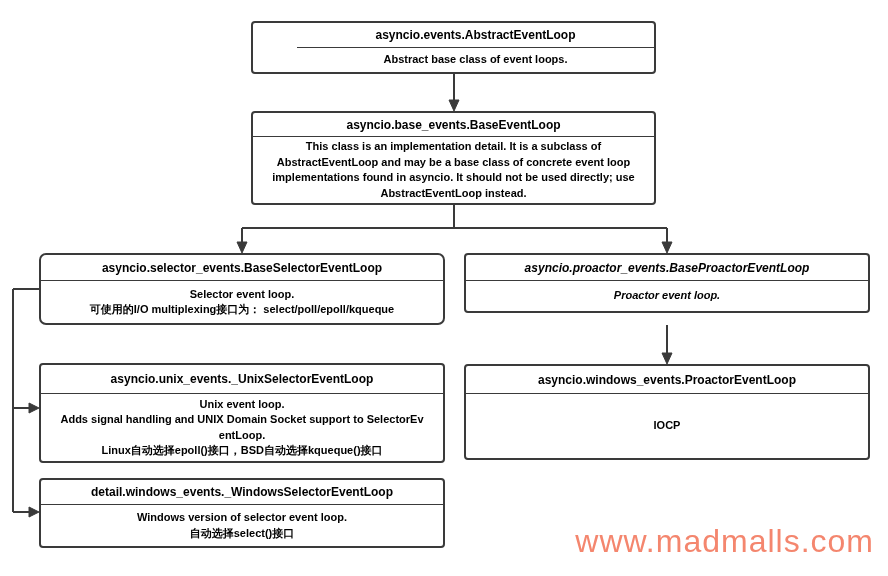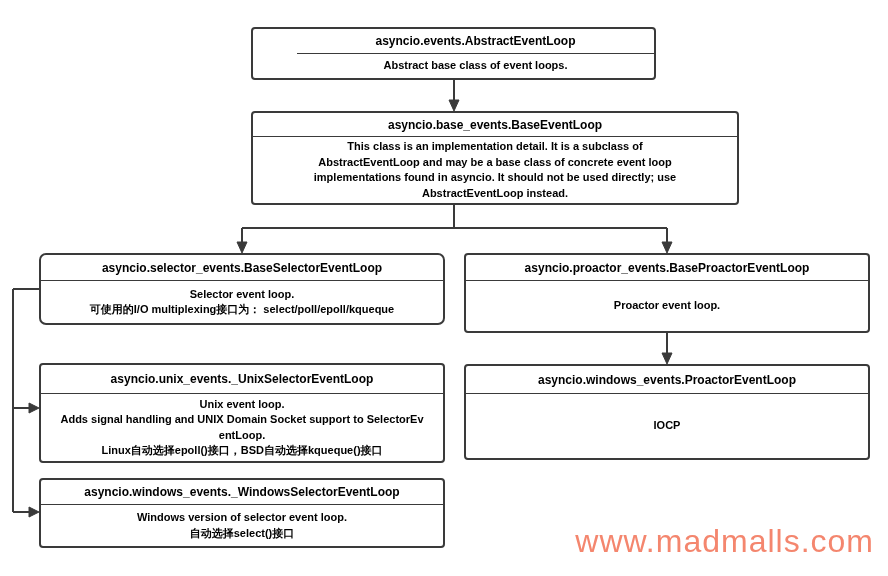--- a/index.html
+++ b/index.html
@@ -84,58 +84,58 @@
     <g>
       <path d="M39 289 H13"></path>
       <path d="M13 289 V512"></path>
       <path d="M13 408 H29"></path>
       <polygon points="29,403 29,413 39,408"></polygon>
       <path d="M13 512 H29"></path>
       <polygon points="29,507 29,517 39,512"></polygon>
     </g>
   </svg>
 
-  <div class="node" style="left:251px; top:27px; width:405px; height:53px;padding-left:44px;">
+  <div class="node" style="left:251px; top:21px; width:405px; height:53px;padding-left:44px;">
     <div class="node-title" style="height:25px;">asyncio.events.AbstractEventLoop</div>
     <div class="node-desc">Abstract base class of event loops.</div>
   </div>
 
-  <div class="node" style="left:251px; top:111px; width:488px; height:94px;">
+  <div class="node" style="left:251px; top:111px; width:405px; height:94px;">
     <div class="node-title" style="height:24px;">asyncio.base_events.BaseEventLoop</div>
     <div class="node-desc">This class is an implementation detail. It is a subclass of
 AbstractEventLoop and may be a base class of concrete event loop
 implementations found in asyncio. It should not be used directly; use
 AbstractEventLoop instead.</div>
   </div>
 
   <div class="node" style="left:39px; top:253px; width:406px; height:72px;border-radius:7px;">
     <div class="node-title" style="height:26px;">asyncio.selector_events.BaseSelectorEventLoop</div>
     <div class="node-desc">Selector event loop.
 可使用的I/O multiplexing接口为： select/poll/epoll/kqueque</div>
   </div>
 
-  <div class="node" style="left:464px; top:253px; width:406px; height:80px;">
+  <div class="node" style="left:464px; top:253px; width:406px; height:60px;font-style:italic;">
     <div class="node-title" style="height:26px;">asyncio.proactor_events.BaseProactorEventLoop</div>
     <div class="node-desc">Proactor event loop.</div>
   </div>
 
   <div class="node" style="left:39px; top:363px; width:406px; height:100px;">
     <div class="node-title" style="height:29px;">asyncio.unix_events._UnixSelectorEventLoop</div>
     <div class="node-desc">Unix event loop.
 Adds signal handling and UNIX Domain Socket support to SelectorEv
 entLoop.
 Linux自动选择epoll()接口，BSD自动选择kqueque()接口</div>
   </div>
 
   <div class="node" style="left:464px; top:364px; width:406px; height:96px;">
     <div class="node-title" style="height:28px;">asyncio.windows_events.ProactorEventLoop</div>
     <div class="node-desc">IOCP</div>
   </div>
 
   <div class="node" style="left:39px; top:478px; width:406px; height:70px;">
-    <div class="node-title" style="height:25px;">asyncio.windows_events._WindowsSelectorEventLoop</div>
+    <div class="node-title" style="height:25px;">detail.windows_events._WindowsSelectorEventLoop</div>
     <div class="node-desc">Windows version of selector event loop.
 自动选择select()接口</div>
   </div>
 
   <div class="watermark" style="color: rgb(244, 134, 110);">www.madmalls.com</div>
 
 </div>
 
 </body></html>

